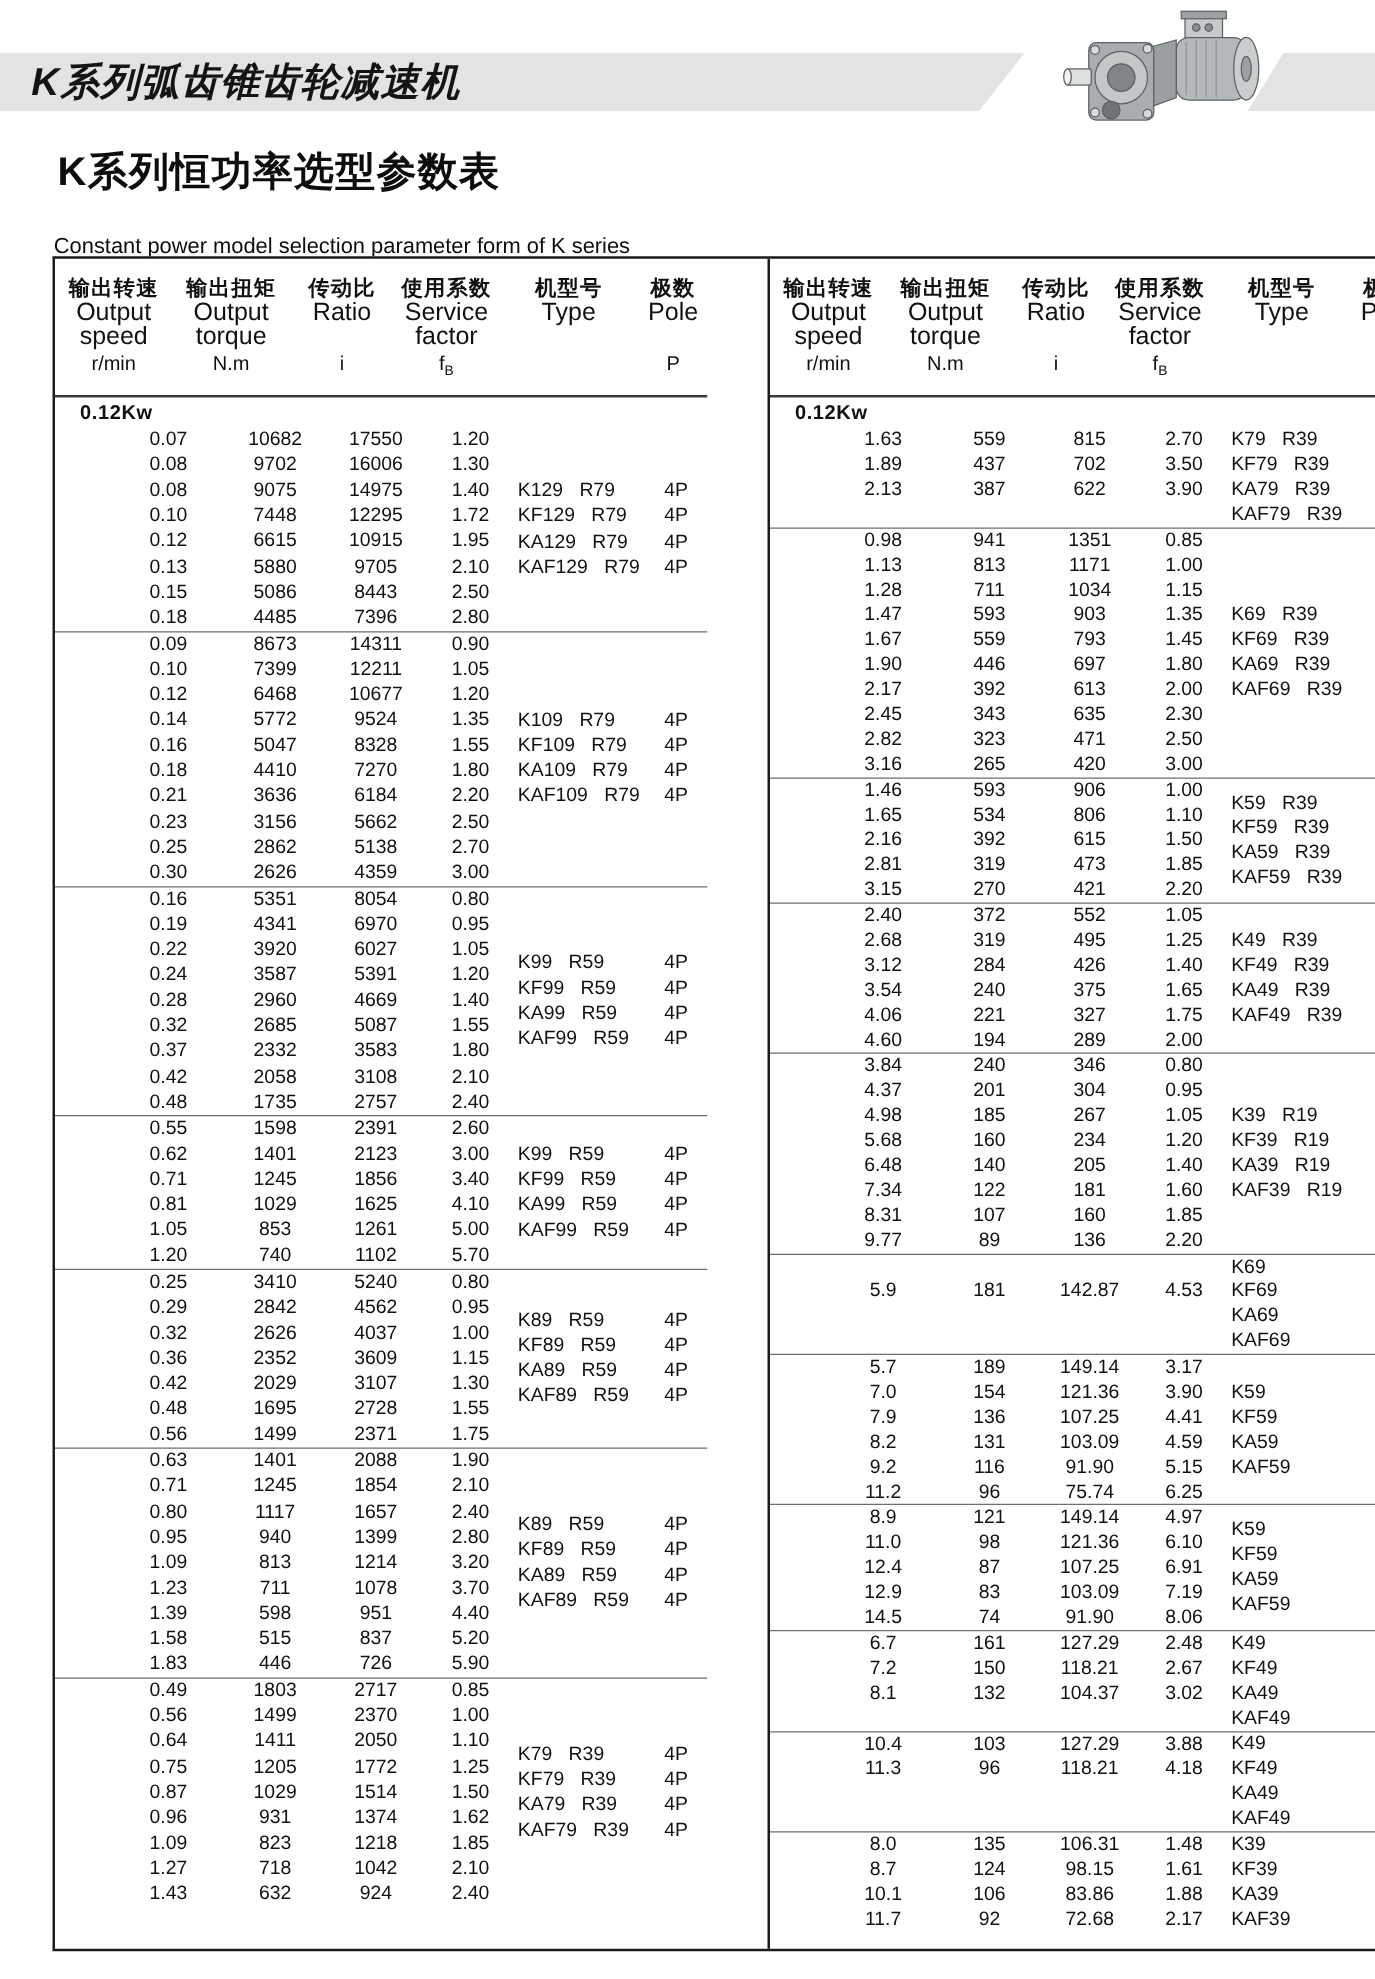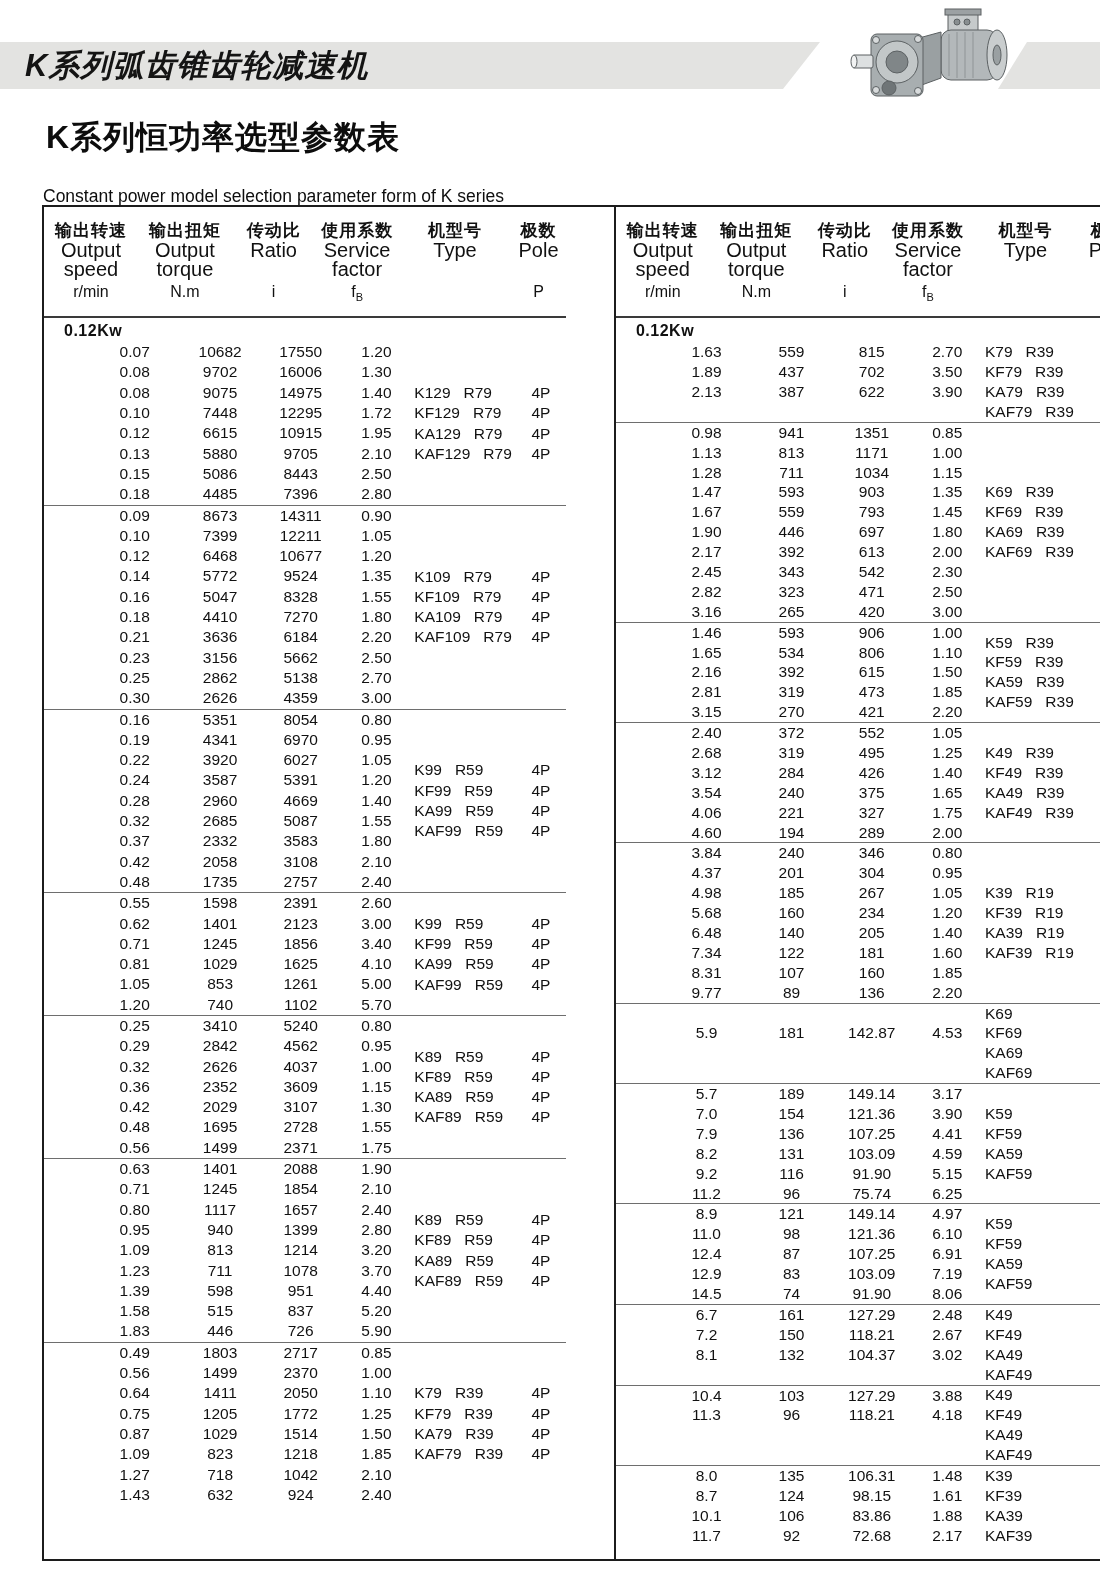--- a/index.html
+++ b/index.html
@@ -589,20 +589,26 @@
             <span class="num">1772</span>
             <span class="num">1.25</span>
           </div>
           <div class="num-row">
             <span class="num">0.87</span>
             <span class="num">1029</span>
             <span class="num">1514</span>
             <span class="num">1.50</span>
           </div>
           <div class="num-row">
+            <span class="num">0.96</span>
+            <span class="num">931</span>
+            <span class="num">1374</span>
+            <span class="num">1.62</span>
+          </div>
+          <div class="num-row">
             <span class="num">1.09</span>
             <span class="num">823</span>
             <span class="num">1218</span>
             <span class="num">1.85</span>
           </div>
           <div class="num-row">
             <span class="num">1.27</span>
             <span class="num">718</span>
             <span class="num">1042</span>
             <span class="num">2.10</span>
@@ -760,21 +766,21 @@
           </div>
           <div class="num-row">
             <span class="num">2.17</span>
             <span class="num">392</span>
             <span class="num">613</span>
             <span class="num">2.00</span>
           </div>
           <div class="num-row">
             <span class="num">2.45</span>
             <span class="num">343</span>
-            <span class="num">542</span>
+            <span class="num">635</span>
             <span class="num">2.30</span>
           </div>
           <div class="num-row">
             <span class="num">2.82</span>
             <span class="num">323</span>
             <span class="num">471</span>
             <span class="num">2.50</span>
           </div>
           <div class="num-row">
             <span class="num">3.16</span>

